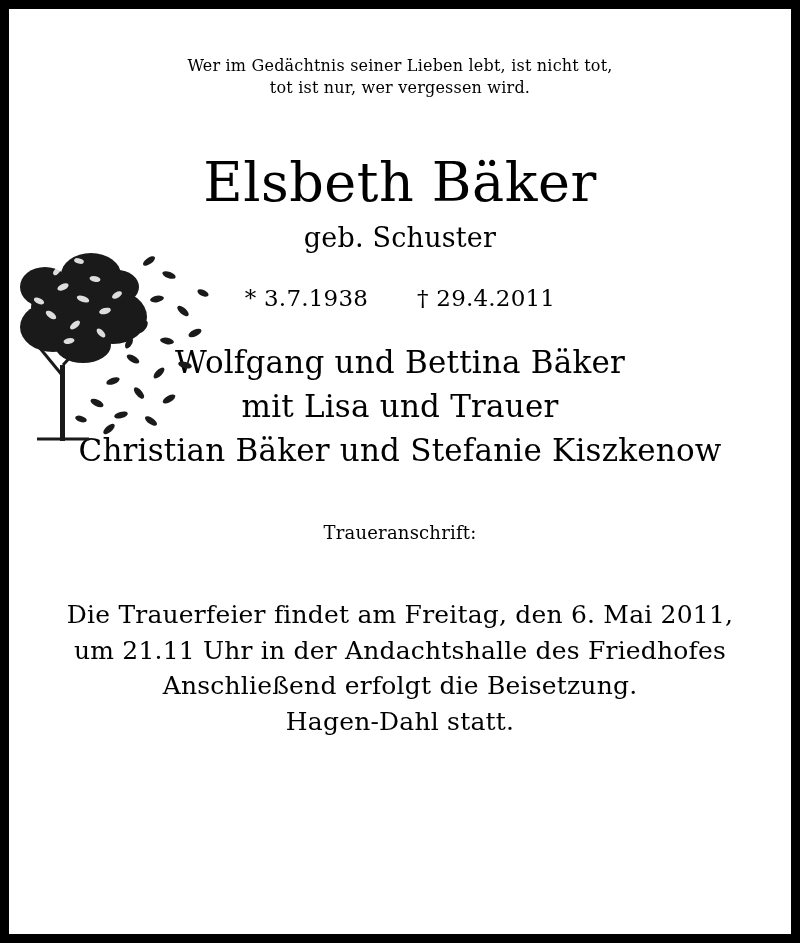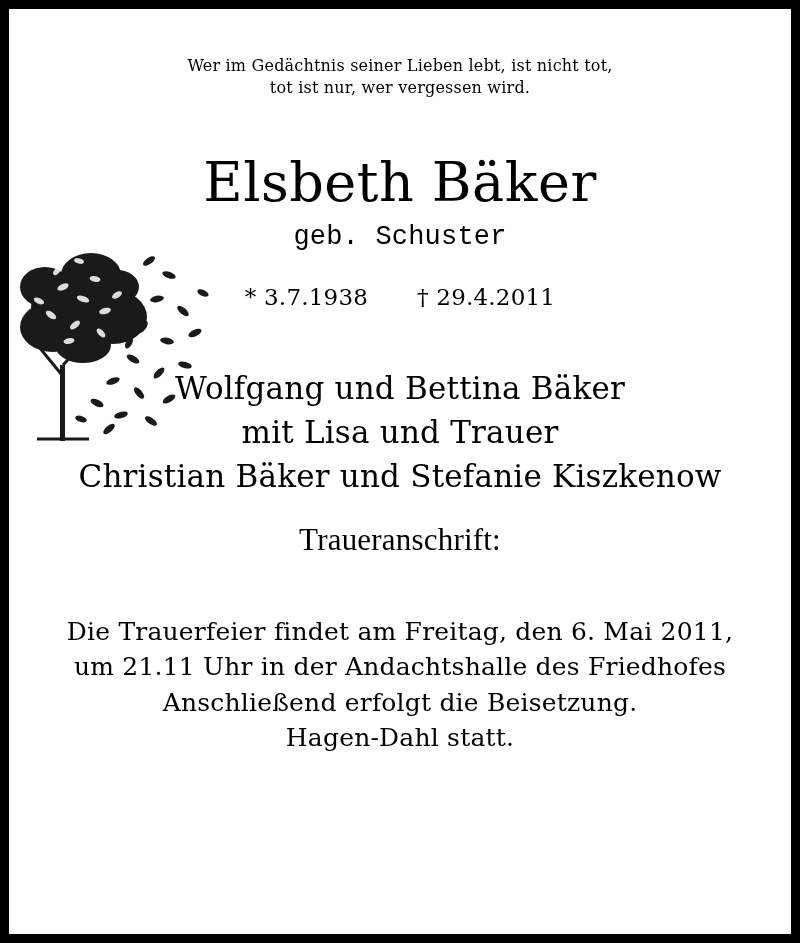--- a/index.html
+++ b/index.html
@@ -44,49 +44,47 @@
     font-family: "DejaVu Serif", serif;
     font-size: 54px;
     line-height: 1.05;
     margin-top: 56px;
     letter-spacing: 0.5px;
   }
   .maiden {
     font-size: 27px;
     margin-top: 10px;
     letter-spacing: 0.2px;
-    font-family: Liberation Mono, monospace;
   }
   .dates {
     font-size: 23px;
     margin-top: 32px;
     letter-spacing: 0.2px;
   }
   .dates .sep { display: inline-block; width: 34px; }
 
   .mourning-label {
     font-size: 25px;
     margin-top: 58px;
     letter-spacing: 0.2px;
   }
 
   .family {
     font-size: 31px;
     line-height: 1.42;
-    margin-top: 56px;
+    margin-top: 29px;
     letter-spacing: 0.2px;
   }
   .family-line { display: block; }
 
   .address {
-    font-size: 31px;
+    font-size: 18px;
     line-height: 1.42;
-    margin-top: 20px;
-    letter-spacing: 0.2px;
-    font-family: Liberation Serif, serif;
+    margin-top: 48px;
+    letter-spacing: 0.2px;
   }
   .address-line { display: block; }
 
   .ceremony {
     font-size: 25px;
     line-height: 1.42;
     margin-top: 52px;
     letter-spacing: 0.2px;
   }
   .ceremony-line { display: block; }

